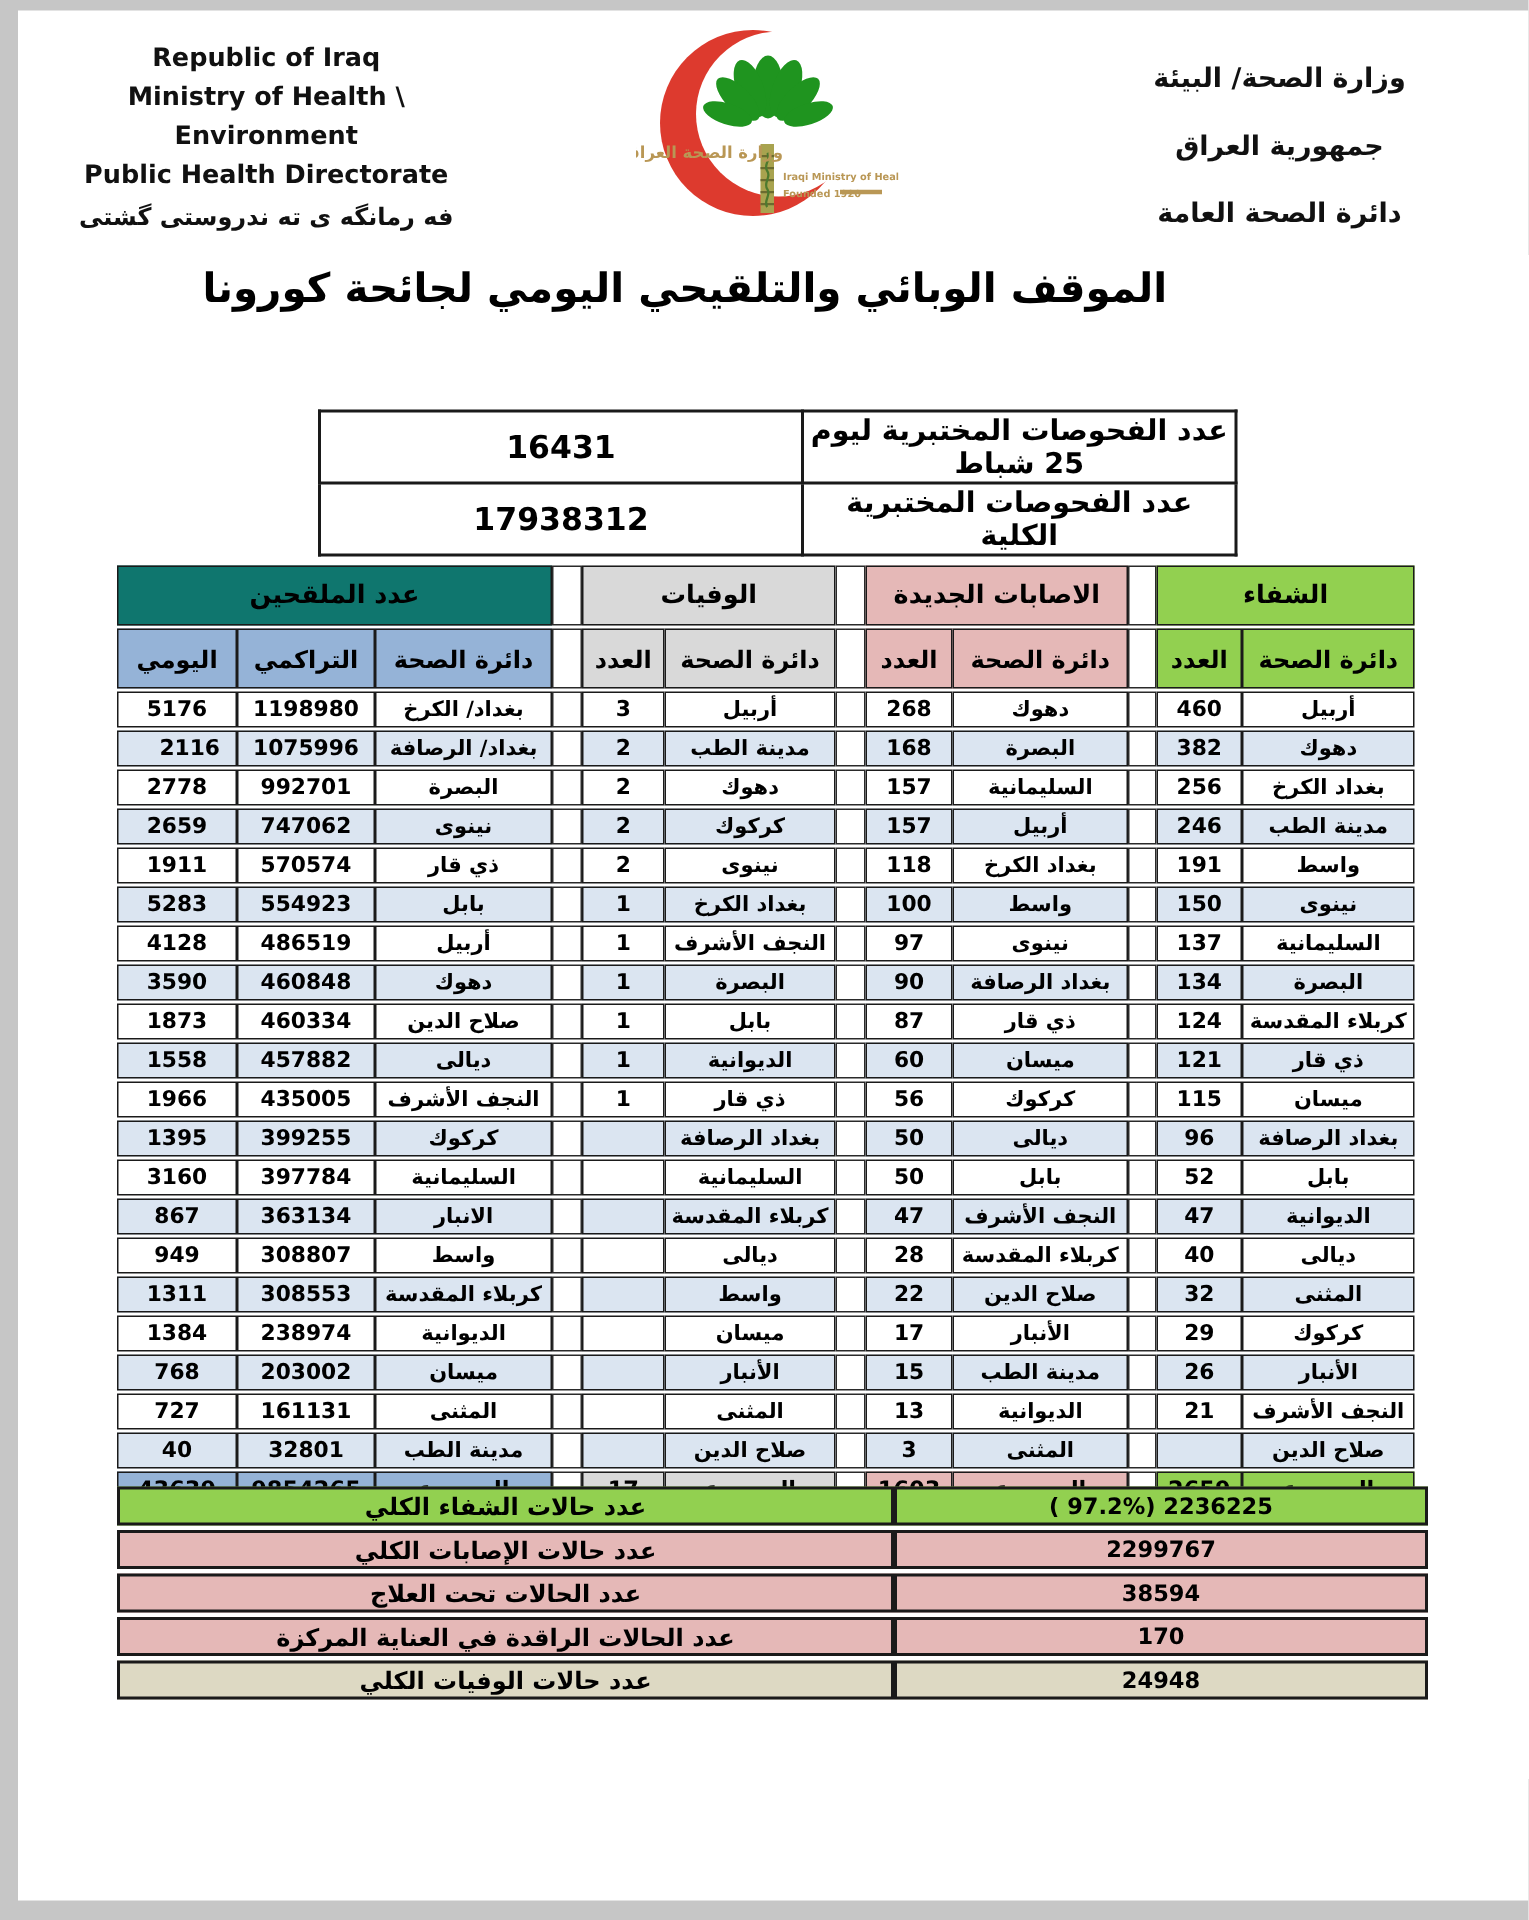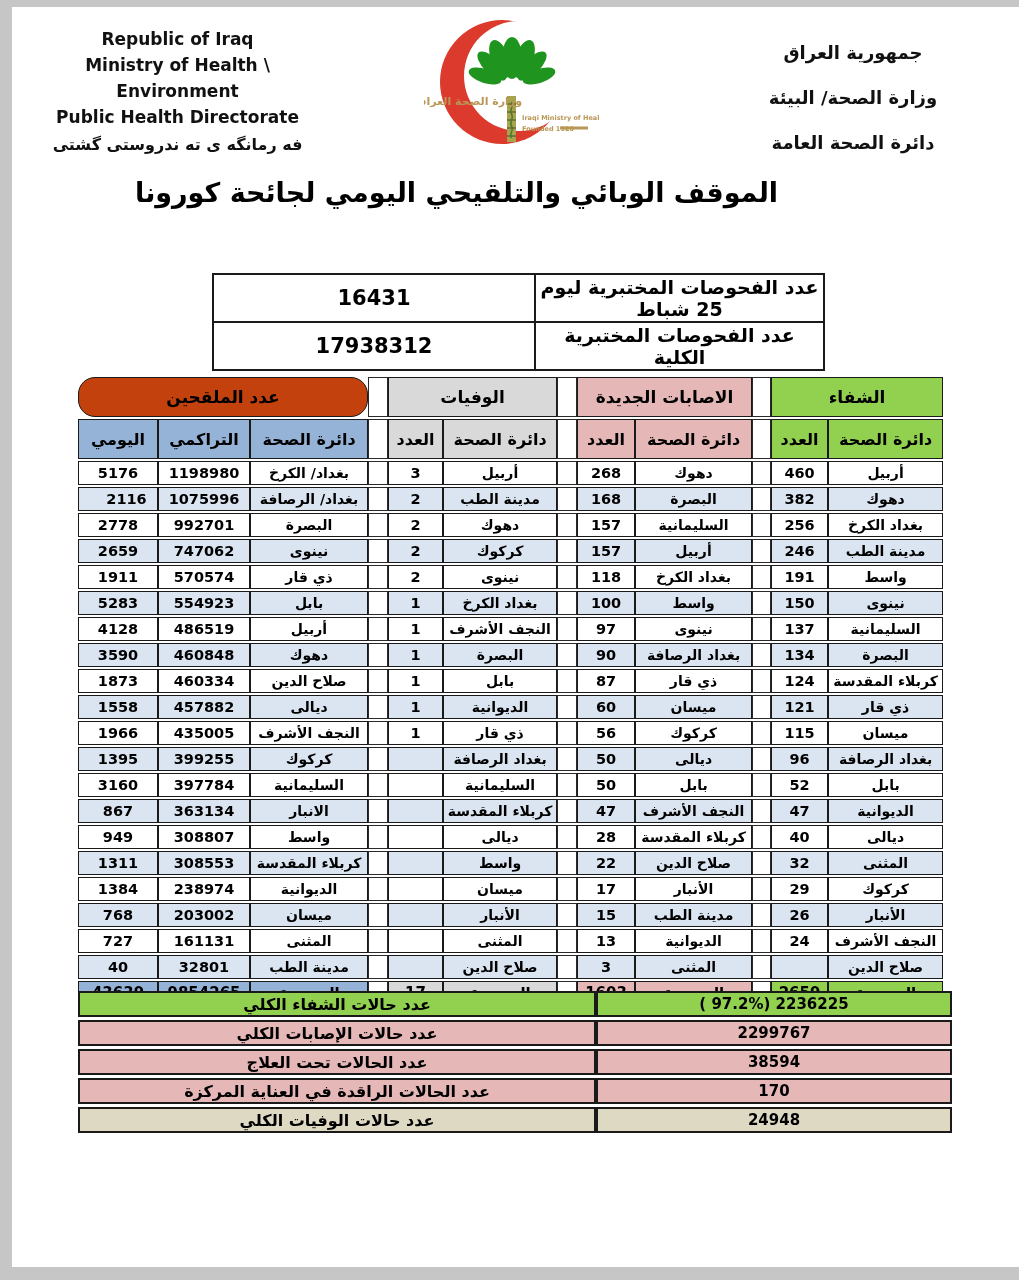--- a/index.html
+++ b/index.html
@@ -82,22 +82,22 @@
       <g font-family="DejaVu Sans, sans-serif" fill="#b99755" font-weight="bold">
         <text x="98" y="95" font-size="11" direction="rtl">وزارة الصحة العراقية</text>
         <text x="98" y="110" font-size="6.5">Iraqi Ministry of Health</text>
         <text x="98" y="121" font-size="6.5">Founded 1920</text>
         <path d="M136 118h28" stroke="#b99755" stroke-width="3"></path>
       </g>
     </svg>
   </div>
 
   <div class="blk hdr-ar">
+    <div>وزارة الصحة/ البيئة</div>
     <div>جمهورية العراق</div>
-    <div>وزارة الصحة/ البيئة</div>
     <div>دائرة الصحة العامة</div>
   </div>
 
   <div class="blk title">
     <div class="l1">الموقف الوبائي والتلقيحي اليومي لجائحة كورونا</div>
   </div>
 
   <div class="blk tests">
     <table>
       <tbody>
@@ -124,21 +124,21 @@
           <col style="width:114px">
         <col style="width:20px">
         <col style="width:58px">
           <col style="width:117px">
         <col style="width:19px">
         <col style="width:57px">
           <col style="width:115px">
       </colgroup>
       <thead>
         <tr class="secrow">
-          <td colspan="3" style="background: #c2410c; border-radius: 17px;">عدد الملقحين</td>
+          <td colspan="3" style="background: #0f766e;">عدد الملقحين</td>
           <td class="sep"></td>
           <td colspan="2" style="background: rgb(217, 217, 217);">الوفيات</td>
           <td class="sep"></td>
           <td colspan="2" style="background: rgb(229, 184, 183);">الاصابات الجديدة</td>
           <td class="sep"></td>
           <td colspan="2" style="background: rgb(146, 208, 80);">الشفاء</td>
         </tr>
         <tr class="colrow">
           <td style="background: rgb(149, 179, 215);">اليومي</td>
           <td style="background: rgb(149, 179, 215); margin-left: 16px;">التراكمي</td>
@@ -411,21 +411,21 @@
             <td class="num">727</td>
             <td class="num">161131</td>
             <td class="name">المثنى</td>
             <td class="sep"></td>
             <td class="num"></td>
             <td class="name">المثنى</td>
             <td class="sep"></td>
             <td class="num">13</td>
             <td class="name">الديوانية</td>
             <td class="sep"></td>
-            <td class="num">24</td>
+            <td class="num">21</td>
             <td class="name">النجف الأشرف</td>
           </tr>
           <tr>
             <td class="num" style="background: rgb(219, 229, 241);">40</td>
             <td class="num" style="background: rgb(219, 229, 241);">32801</td>
             <td class="name" style="background: rgb(219, 229, 241);">مدينة الطب</td>
             <td class="sep"></td>
             <td class="num" style="background: rgb(219, 229, 241);"></td>
             <td class="name" style="background: rgb(219, 229, 241);">صلاح الدين</td>
             <td class="sep"></td>

